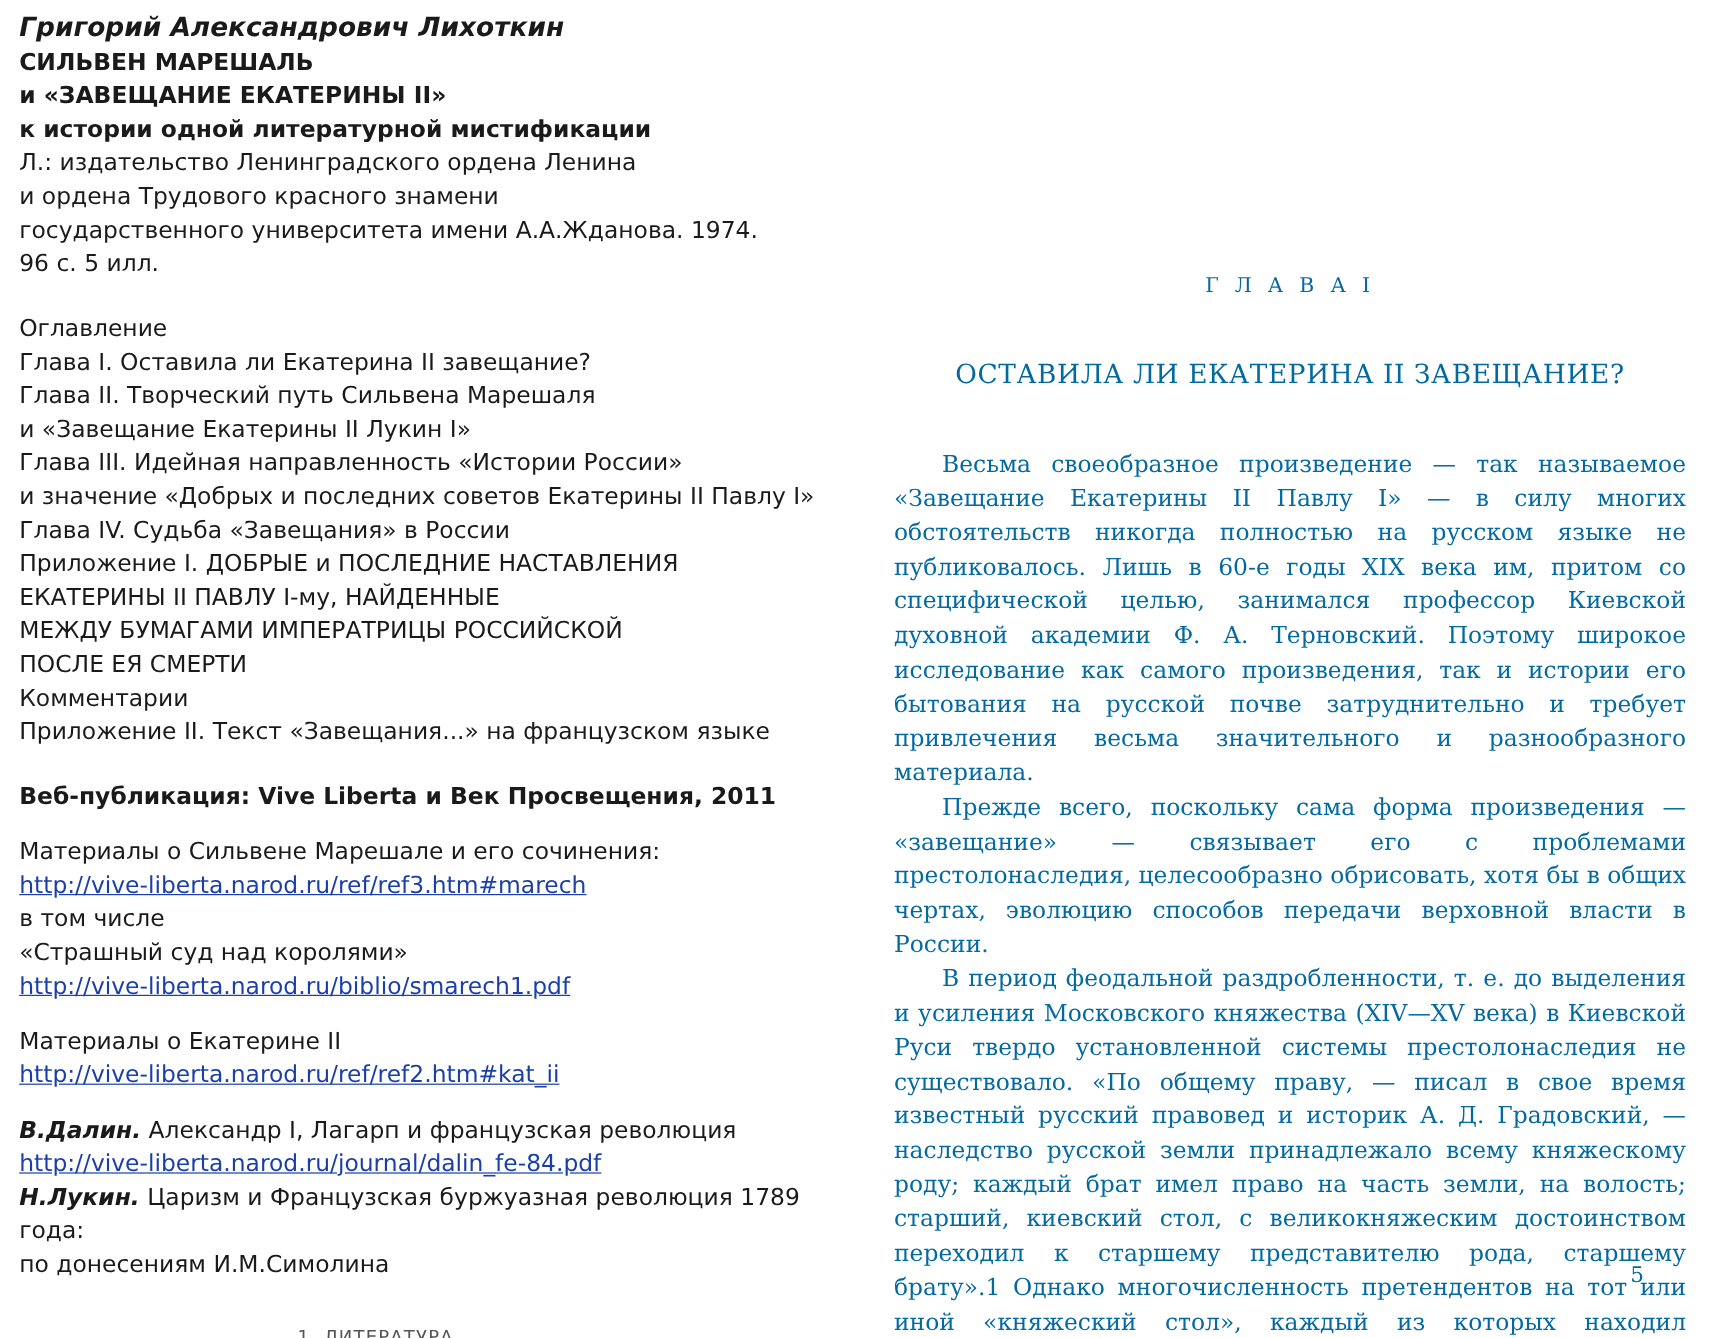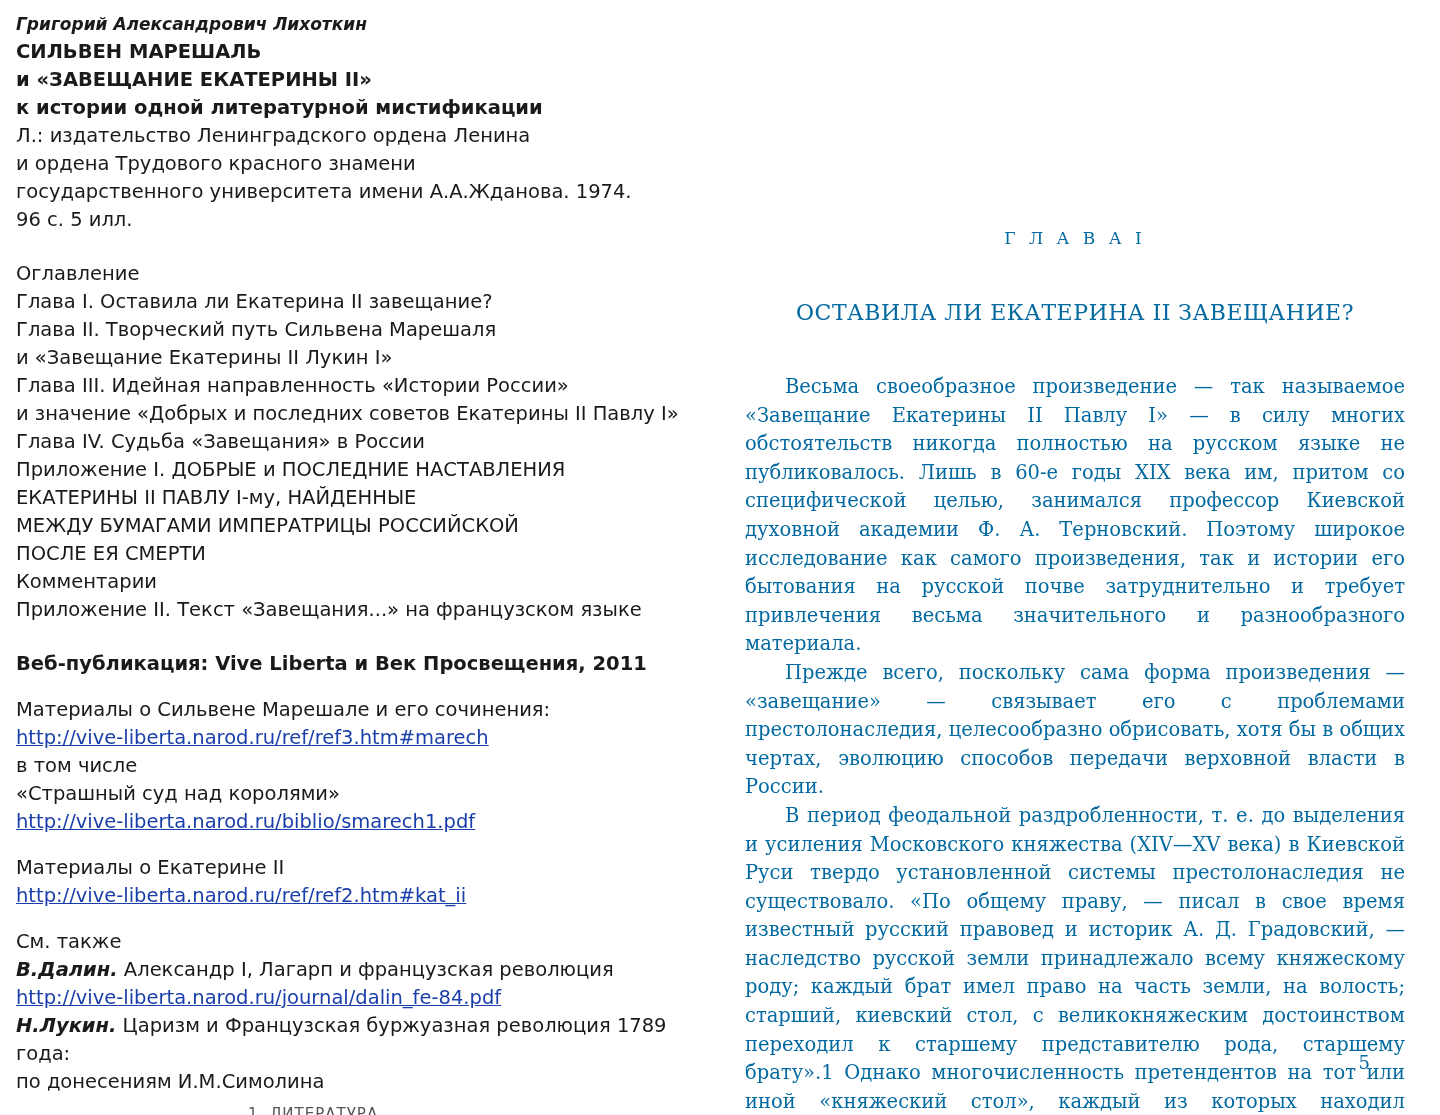--- a/index.html
+++ b/index.html
@@ -33,21 +33,21 @@
   .l-line {
     font-size: 19.5px;
     line-height: 28px;
     white-space: pre-wrap;
   }
   .l-bold { font-weight: bold; }
   .l-italic { font-style: italic; font-weight: bold; }
   .l-author {
     font-style: italic;
     font-weight: bold;
-    font-size: 17px;
+    font-size: 22px;
     line-height: 28px;
   }
   .gap-lg { height: 26px; }
   .gap-md { height: 18px; }
   .link {
     font-size: 19.5px;
     line-height: 28px;
     color: #1a3faa;
     text-decoration: underline;
     display: block;
@@ -151,21 +151,20 @@
     <div class="l-line">«Страшный суд над королями»</div>
     <a class="link" href="#">http://vive-liberta.narod.ru/biblio/smarech1.pdf</a>
 
     <div class="gap-md"></div>
 
     <div class="l-line">Материалы о Екатерине II</div>
     <a class="link" href="#">http://vive-liberta.narod.ru/ref/ref2.htm#kat_ii</a>
 
     <div class="gap-md"></div>
 
-    <div class="l-line">См. также</div>
 
     <div class="l-line"><span class="l-italic">В.Далин.</span><span> Александр I, Лагарп и французская революция</span></div>
     <a class="link" href="#">http://vive-liberta.narod.ru/journal/dalin_fe-84.pdf</a>
 
     <div class="l-line"><span class="l-italic">Н.Лукин.</span><span> Царизм и Французская буржуазная революция 1789 года:</span></div>
     <div class="l-line">по донесениям И.М.Симолина</div>
 
   </div>
 
   <div class="bottom-fragment">1. ЛИТЕРАТУРА</div>

